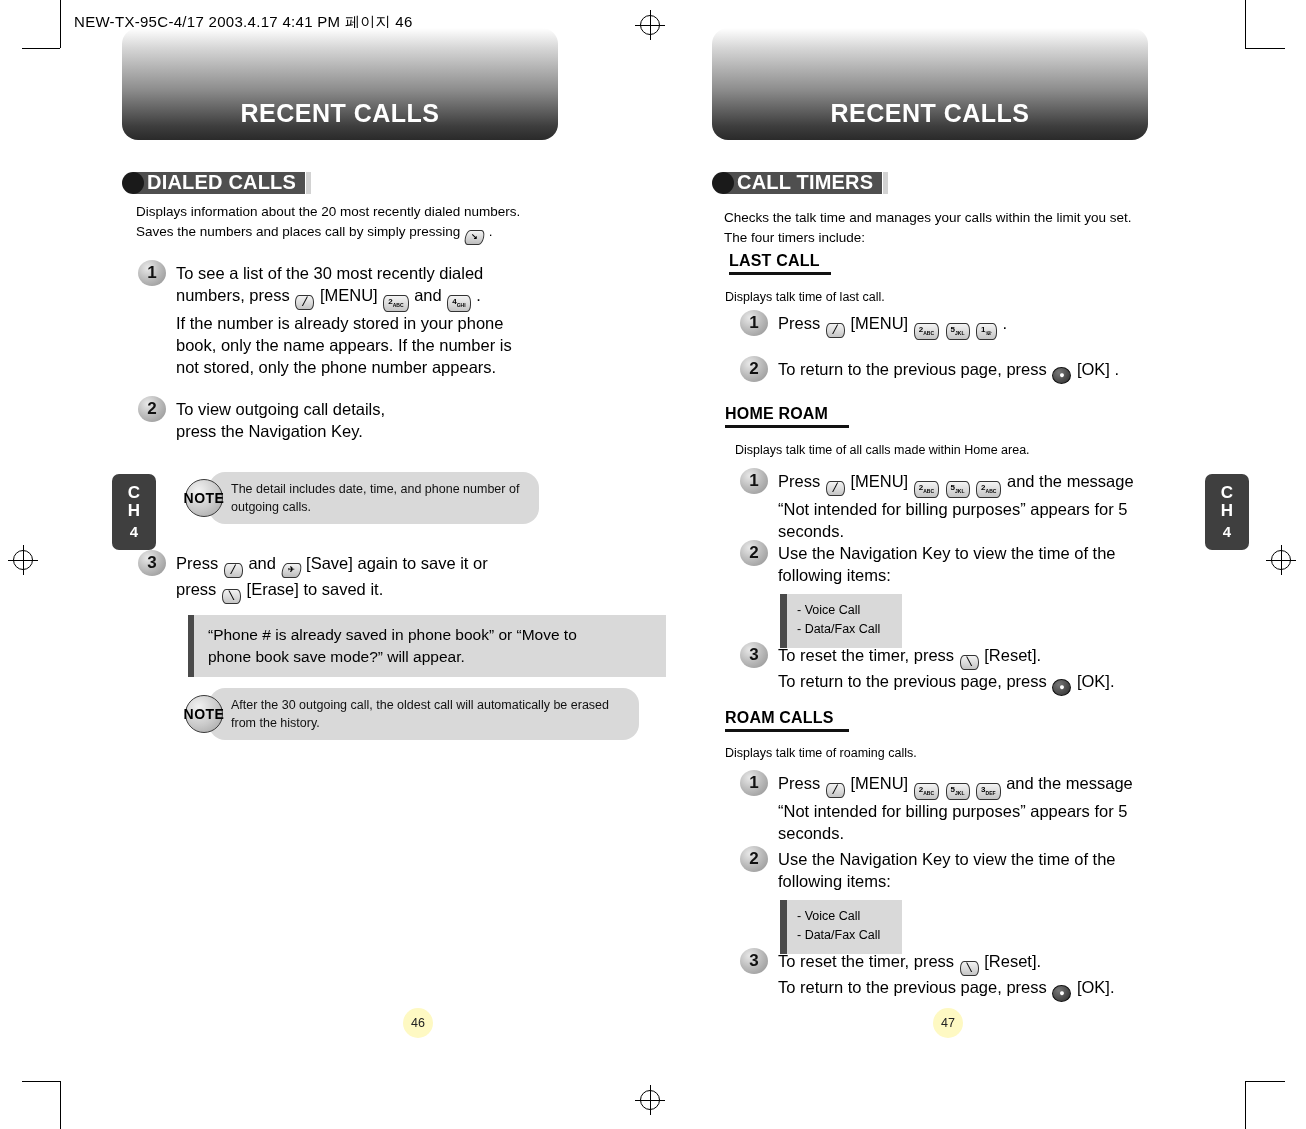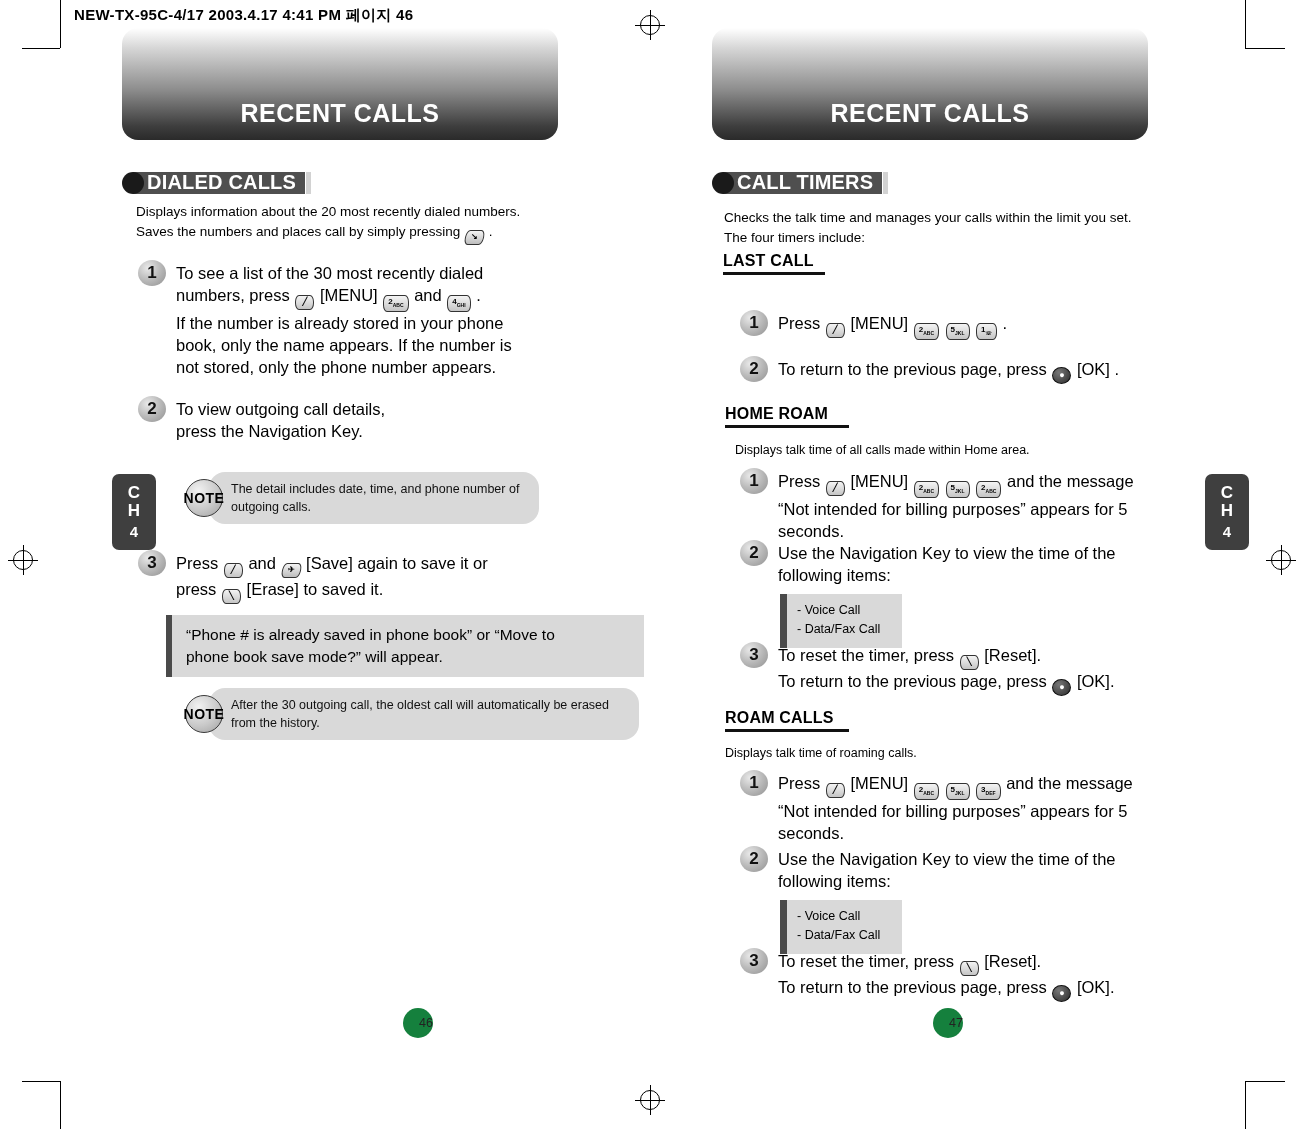--- a/index.html
+++ b/index.html
@@ -20,22 +20,22 @@
     content:""; position:absolute; background:#000;
   }
   .reg-mark:before { left:50%; top:0; width:1px; height:100%; }
   .reg-mark:after  { top:50%; left:0; height:1px; width:100%; }
   .reg-circle {
     position:absolute; border:1px solid #000; border-radius:50%;
     width:20px; height:20px; left:5px; top:5px;
   }
 
   .header-code {
-    position:absolute; left:74px; top:6px;
-    font-size:15px; font-weight:bold; letter-spacing:0.3px;
+    position:absolute; left:74px; top:13px;
+    font-size:15px; font-weight:normal; letter-spacing:0.3px;
     white-space:nowrap;
   }
 
   
   .page { position:absolute; top:0; }
   .page-left  { left:60px;  width:600px; height:1129px; }
   .page-right { left:660px; width:600px; height:1129px; }
 
   .title-bar {
     position:absolute; width:436px; height:112px;
@@ -137,21 +137,21 @@
     position:absolute; width:44px; height:76px; background:#3f3f3f;
     border-radius:7px; color:#fff; display:flex; flex-direction:column;
     align-items:center; justify-content:center; line-height:1.05;
   }
   .ch-tab .c { font-size:17px; font-weight:bold; }
   .ch-tab .n { font-size:15px; font-weight:bold; margin-top:5px; }
 
   
   .pgnum {
     position:absolute; width:30px; height:30px; border-radius:50%;
-    background:#15803d; display:flex; align-items:center; justify-content:flex-end;
+    background:#fef9c3; display:flex; align-items:center; justify-content:center;
     font-size:12.5px; color:#222;
   }
 
   .bullet-box {
     position:absolute; background:#d9d9d9; border-left:7px solid #4a4a4a;
     padding:7px 22px 8px 10px; font-size:12.5px; line-height:1.55;
   }
 </style>
 </head>
 <body>
@@ -238,21 +238,21 @@
       <span class="key send"><span>✈</span></span>
       <span>[Save]</span>
       <span>again to save it or</span><br>
       <span>press</span>
       <span class="key">╲</span>
       <span>[Erase]</span>
       <span>to saved it.</span>
     </div>
   </div>
 
-  <div class="callout" style="left:106px;top:615px;width:478px;">
+  <div class="callout" style="left:128px;top:615px;width:478px;">
     <span>“Phone # is already saved in phone book” or “Move to</span><br>
     <span>phone book save mode?” will appear.</span>
   </div>
 
   <div class="note" style="left:125px;top:688px;width:470px;">
     <div class="badge">NOTE</div>
     <div class="bubble" style="width:430px;">After the 30 outgoing call, the oldest call will automatically be erased from the history.</div>
   </div>
 
   <div class="ch-tab" style="left:52px;top:474px;">
@@ -275,24 +275,25 @@
     <div class="dot"></div>
     <div class="lbl">CALL TIMERS</div>
     <div class="tail"></div>
   </div>
 
   <div class="para" style="left:64px;top:208px;width:500px;">
     <span>Checks the talk time and manages your calls within the limit you set.</span><br>
     <span>The four timers include:</span>
   </div>
 
-  <div class="subhead" style="left:63px;top:252px;width:102px;">
+  <div class="subhead" style="left:69px;top:252px;width:102px;">
     <span>LAST CALL</span>
     <span class="rule"></span>
   </div>
+  <div class="para small" style="left:65px;top:288px;width:420px;">Displays talk time of last call.</div>
 
   <div class="step" style="left:80px;top:310px;width:470px;">
     <div class="num">1</div>
     <div class="txt">
       <span>Press</span>
       <span class="key">╱</span>
       <span>[MENU]</span>
       <span class="key">2<sub style="font-size:5px">ABC</sub></span>
       <span class="key">5<sub style="font-size:5px">JKL</sub></span>
       <span class="key">1<sub style="font-size:5px">☏</sub></span>

